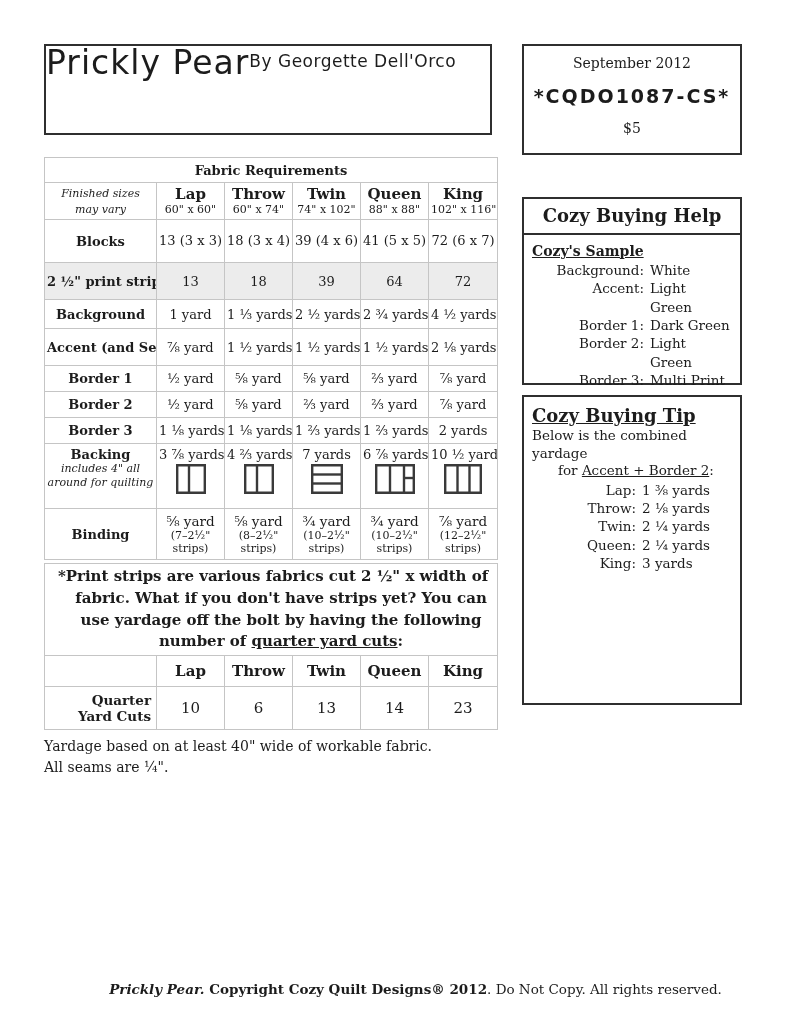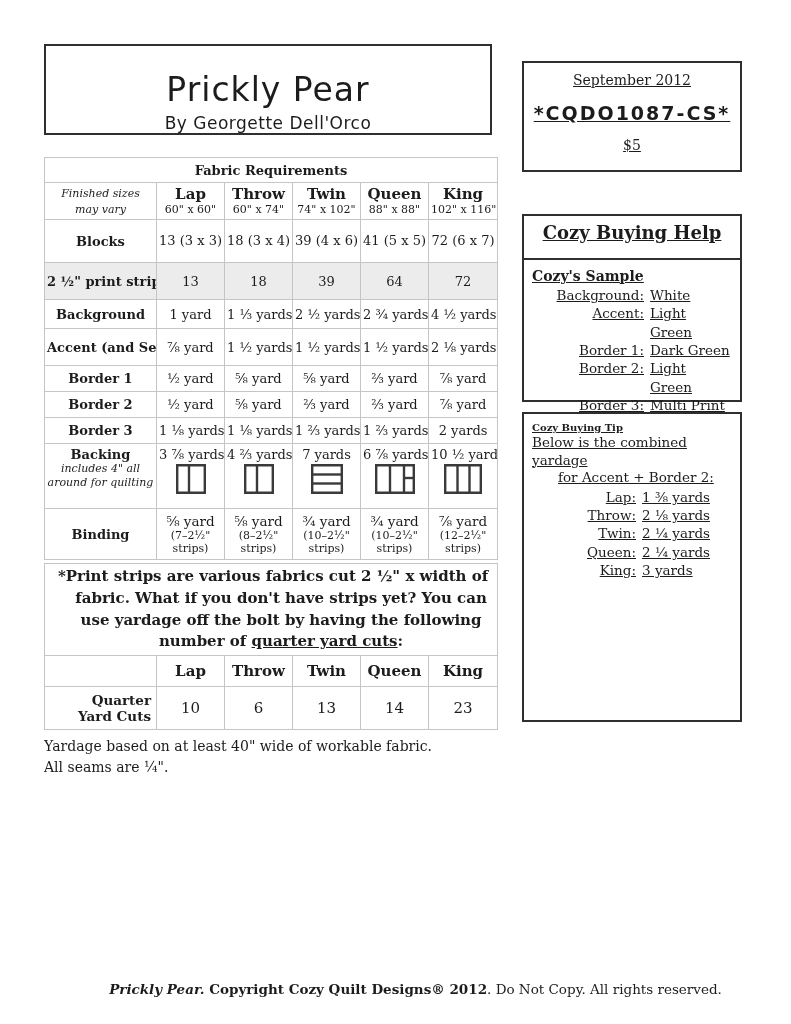--- a/index.html
+++ b/index.html
@@ -6,21 +6,21 @@
   .page {
     position:relative; width:791px; height:1024px; background:#ffffff;
     font-family:"DejaVu Serif", serif; color:#1c1c1c;
   }
 
   
   .main-col { position:absolute; left:44px; top:44px; width:453px; }
 
   .title-box {
     width:448px; height:91px; border:2px solid #2f2f2f; box-sizing:border-box;
-    text-align:center; display:flex; flex-direction:column; justify-content:flex-end;
+    text-align:center; display:flex; justify-content:flex-start;
   }
   .title-box .title {
     font-family:"DejaVu Sans", sans-serif; font-size:33px; font-weight:normal;
     letter-spacing:1px; line-height:1.05;
   }
   .title-box .byline {
     font-family:"DejaVu Sans", sans-serif; font-size:17px; margin-top:5px; letter-spacing:0.5px;
   }
 
   table.fab { border-collapse:collapse; table-layout:fixed; width:453px; margin-top:22px; }
@@ -50,42 +50,42 @@
   table.qtr td { border:1px solid #c5c5c5; text-align:center; vertical-align:middle; font-size:15px; padding:2px; }
   td.note-cell { text-align:left; font-weight:bold; font-size:14.5px; line-height:1.45; padding:6px 8px 8px 8px; }
   .note-para { margin:0; padding-left:20px; text-indent:-16px; white-space:normal; }
   .uline { text-decoration:underline; }
   table.qtr td.qhdr { font-weight:bold; font-size:15px; height:26px; }
   table.qtr td.qlbl { text-align:right; font-weight:bold; font-size:13.5px; padding-right:5px; white-space:pre-line; line-height:1.2; height:38px; }
 
   .yardage-notes { width:453px; text-align:left; font-size:14px; margin-top:6px; line-height:1.5; }
 
   
-  .side-col { position:absolute; left:522px; top:61px; width:220px;text-decoration:underline; }
+  .side-col { position:absolute; left:522px; top:44px; width:220px; }
   .info-box {
     width:220px; height:111px; border:2px solid #2f2f2f; box-sizing:border-box;
     text-align:center; padding-top:9px;
   }
   .info-date { font-size:14px; }
   .info-code {
     font-family:"DejaVu Sans", sans-serif; font-weight:bold; font-size:19px;
     letter-spacing:2px; margin-top:14px;
   }
   .info-price { font-size:14px; margin-top:13px; }
 
   .help-box { width:220px; height:188px; border:2px solid #2f2f2f; box-sizing:border-box; margin-top:42px; }
-  .help-title { font-size:18px; font-weight:bold; text-align:center; padding:6px 0 15px 0; border-bottom:2px solid #2f2f2f; }
+  .help-title { font-size:18px; font-weight:bold; text-align:center; padding:6px 0 7px 0; border-bottom:2px solid #2f2f2f; }
   .help-body { padding:8px 8px 0 8px; font-size:13.5px; }
   .sample-heading { font-weight:bold; text-decoration:underline; font-size:14px; margin-bottom:2px; }
   .kv-row { display:flex; line-height:1.36; }
   .kv-label { width:112px; text-align:right; flex:none; }
   .kv-value { margin-left:6px; text-align:left; }
 
   .tip-box { width:220px; height:310px; border:2px solid #2f2f2f; box-sizing:border-box; margin-top:10px; padding:8px 8px 0 8px; font-size:13.5px; }
-  .tip-heading { font-weight:bold; text-decoration:underline; font-size:10px; }
+  .tip-heading { font-weight:bold; text-decoration:underline; font-size:18px; }
   .tip-intro { line-height:1.3; margin-top:1px; }
   .tip-for { margin-left:26px; line-height:1.3; }
   .tip-rows { margin-top:1px; }
   .tip-rows .kv-label { width:104px; }
 
   
   .footer { position:absolute; left:0; top:981px; width:791px; text-align:center; font-size:13.5px;padding-left:20px; }
   .footer .f-title { font-weight:bold; font-style:italic; }
   .footer .f-copy { font-weight:bold; }
 

